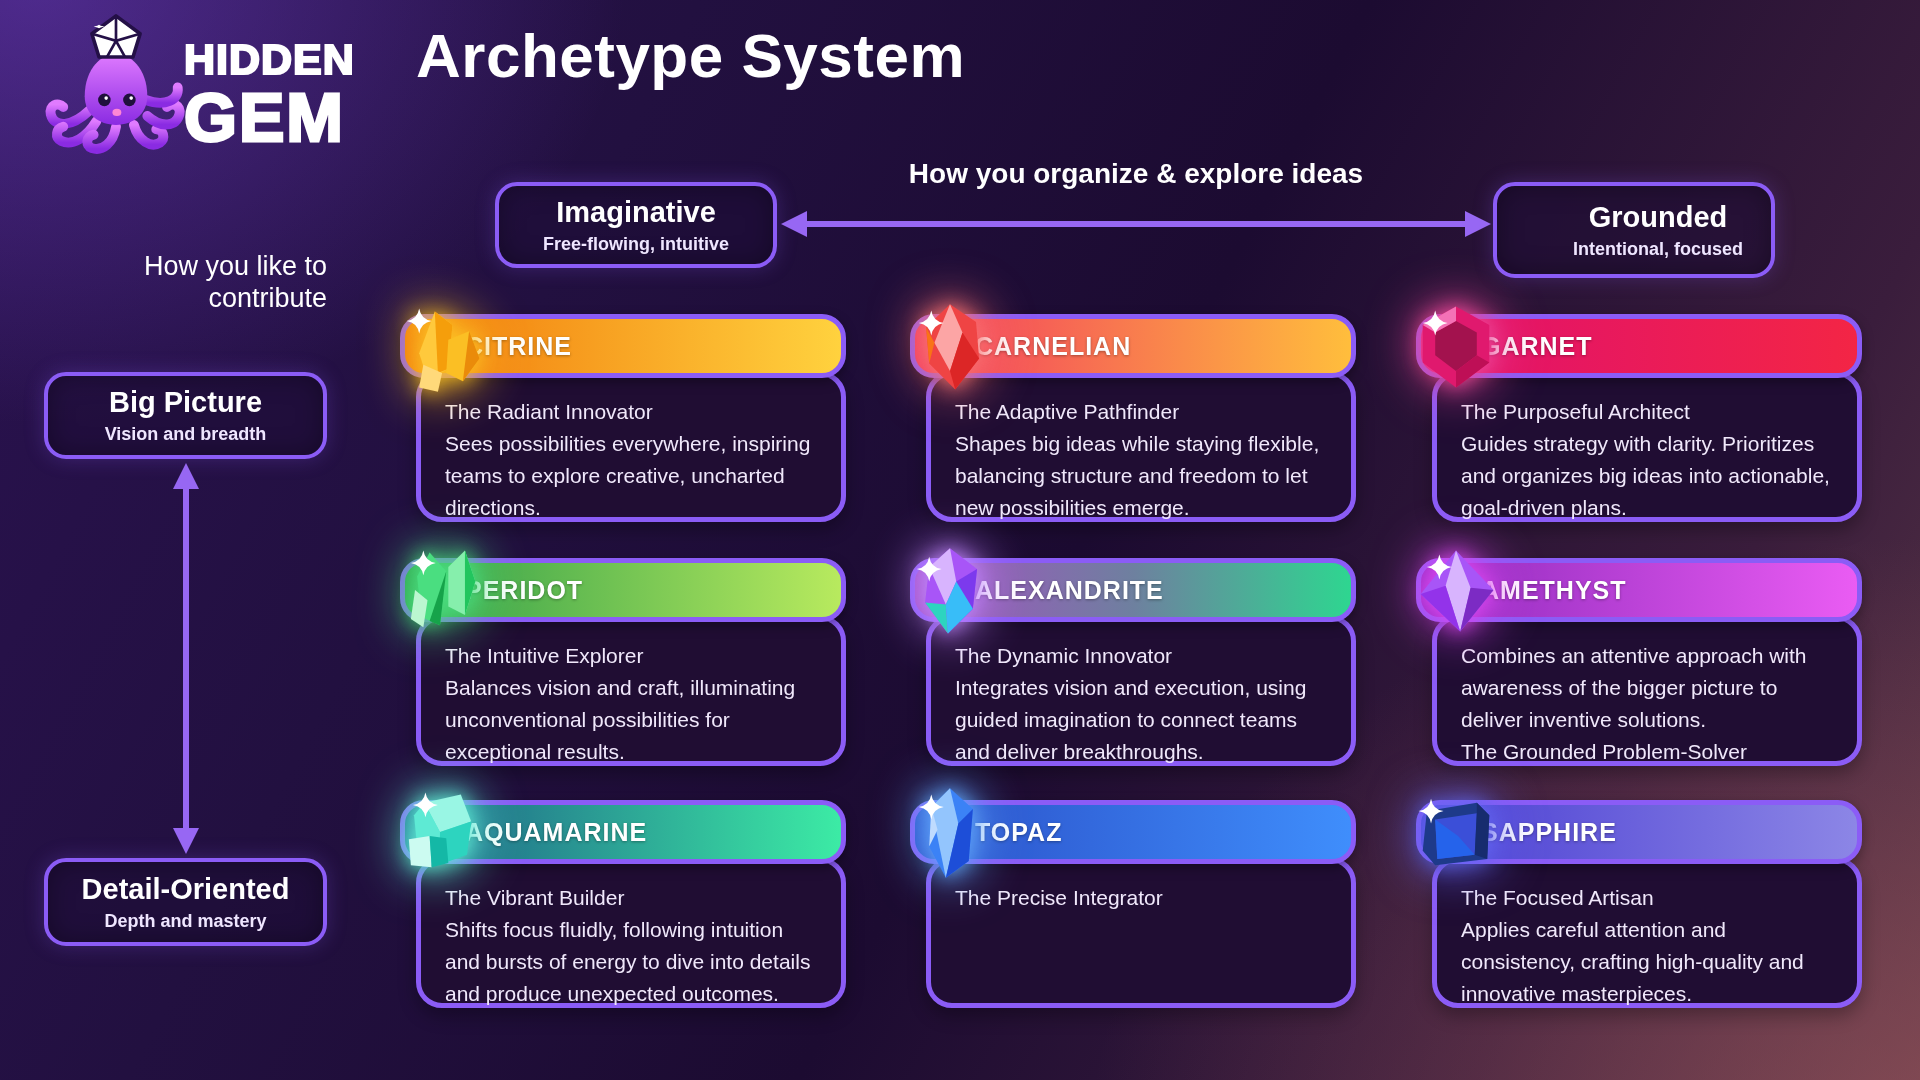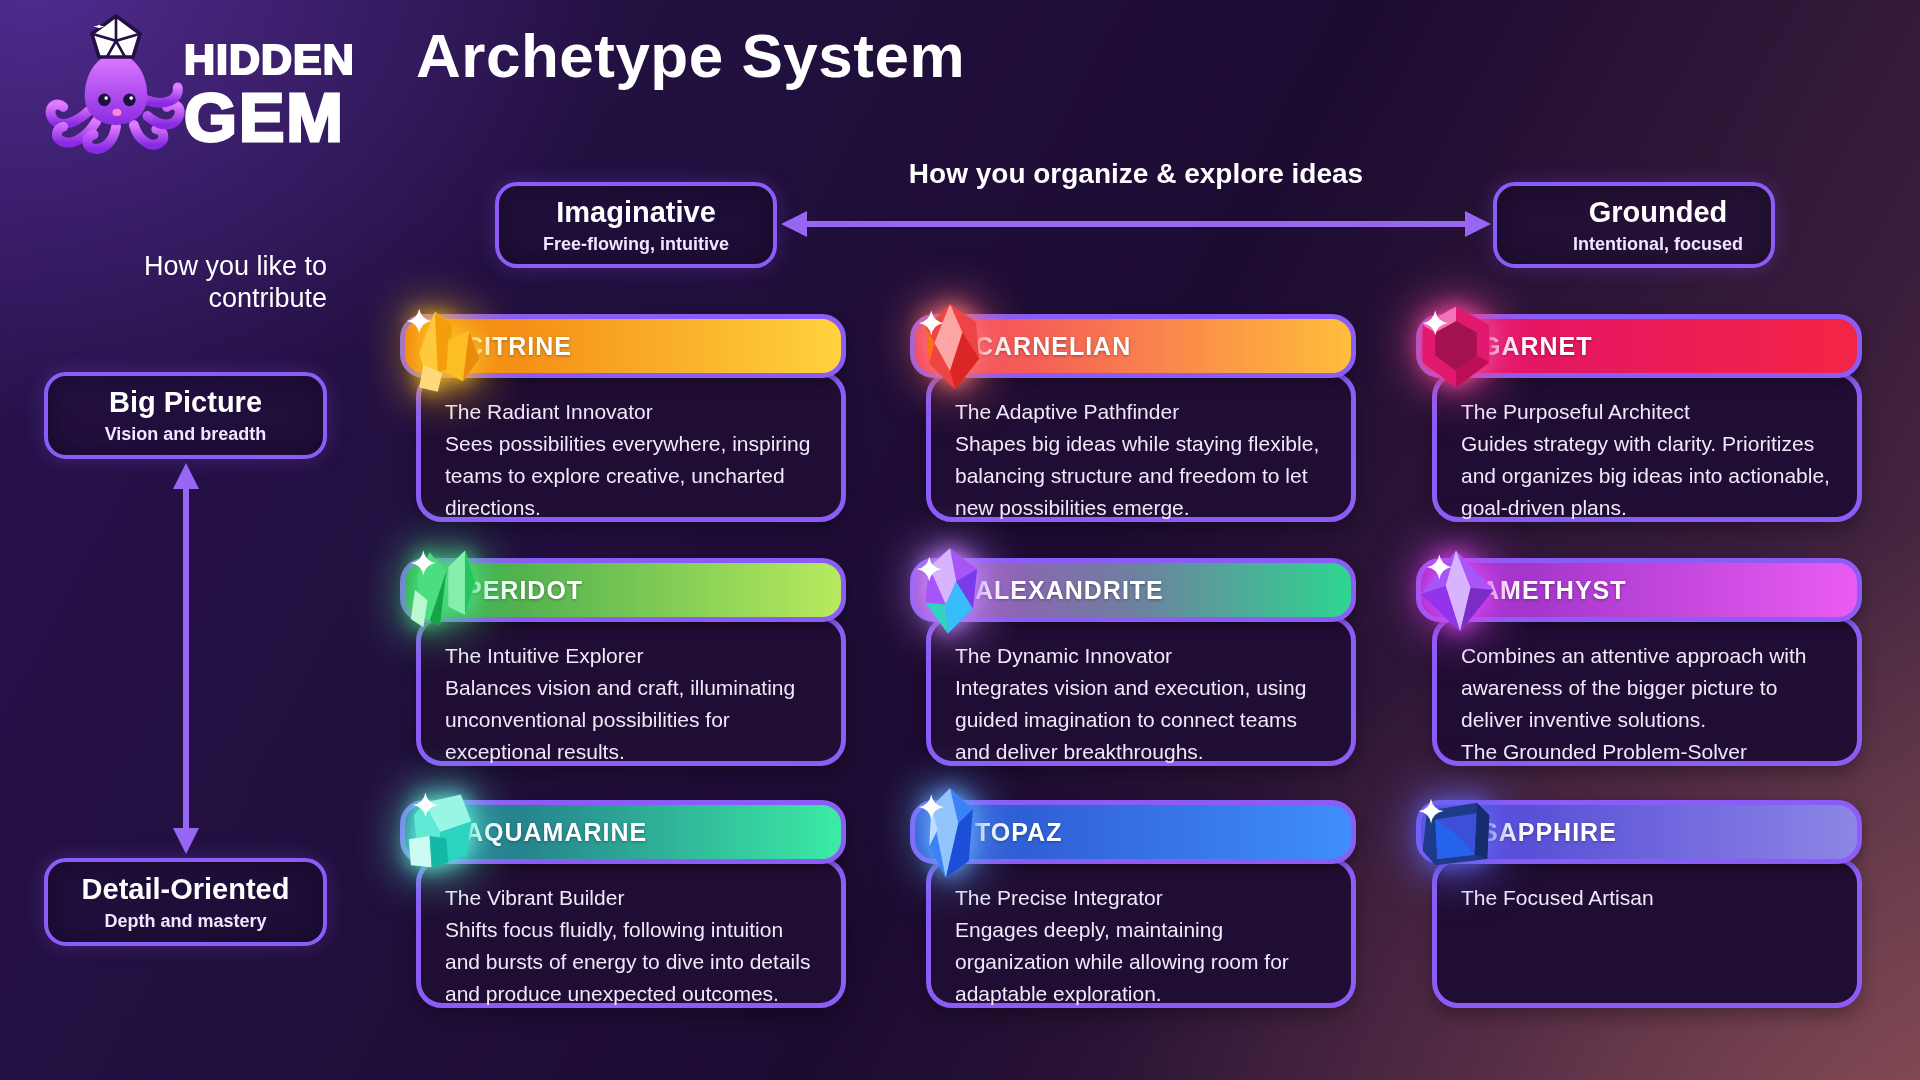--- a/index.html
+++ b/index.html
@@ -24,21 +24,21 @@
   
   .axis-box {
     position:absolute; border:4px solid #8b5cf6; border-radius:22px;
     background:rgba(30,12,52,0.55);
     display:flex; flex-direction:column; align-items:center; justify-content:center; gap:5px;
     box-shadow:0 0 20px rgba(139,92,246,0.25), inset 0 0 26px rgba(0,0,0,0.35);
   }
   .axis-box .t { font-size:29px; font-weight:700; color:#fff; }
   .axis-box .s { font-size:18px; font-weight:700; color:#efe6ff; }
   .box-imaginative { left:495px; top:182px; width:282px; height:86px; }
-  .box-grounded    { left:1493px; top:182px; width:282px; height:86px;padding-left:48px; }
+  .box-grounded    { left:1493px; top:182px; width:282px; height:96px;padding-left:48px; }
   .box-bigpicture  { left:44px;  top:372px; width:283px; height:87px;justify-content:center; }
   .box-detail      { left:44px;  top:858px; width:283px; height:88px; }
   .h-axis-label { position:absolute; left:779px; top:158px; width:714px; text-align:center; font-size:28px; font-weight:700; }
   .v-axis-label { position:absolute; left:44px; top:250px; width:283px; text-align:right; font-size:27px; font-weight:400; line-height:32px; }
   .h-arrow { position:absolute; left:779px; top:206px; }
   .v-arrow { position:absolute; left:168px; top:461px; }
   
   .card { position:absolute; width:446px; height:208px; }
   .card-header {
     position:absolute; left:0; right:0; top:0; height:64px; z-index:2;
@@ -238,36 +238,36 @@
             <polygon points="50,48 80,38 76,70 48,80" fill="#2dd4bf"></polygon>
             <polygon points="35,20 50,48 48,80 28,62 25,32" fill="#5eead4"></polygon>
             <polygon points="20,55 40,52 42,82 22,80" fill="#ccfbf1"></polygon>
             <polygon points="40,52 42,82 58,78 56,54" fill="#14b8a6"></polygon>
             <path d="M36 10 Q37.68 20.32 48 22 Q37.68 23.68 36 34 Q34.32 23.68 24 22 Q34.32 20.32 36 10 Z" fill="#fff"></path>
           </svg></div>
       </article>
       <article class="card" style="left: 910px; top: 800px;">
         <div class="card-body">
           <div>The Precise Integrator</div>
-          <div>Engages deeply, maintaining organization while allowing room for adaptable exploration.</div>
         </div>
         <div class="card-header" style="background: linear-gradient(90deg, rgb(43, 80, 200) 0%, rgb(63, 142, 252) 100%);">
           <span class="gem-name">TOPAZ</span>
         </div>
         <div class="card-gem" style="filter: drop-shadow(rgb(96, 165, 250) 0px 0px 10px) drop-shadow(rgb(96, 165, 250) 0px 0px 24px);"><svg viewBox="0 0 100 100">
             <polygon points="50,6 72,26 68,76 46,92 30,62 32,24" fill="#3b82f6"></polygon>
             <polygon points="50,6 58,40 46,92 32,24" fill="#93c5fd"></polygon>
             <polygon points="58,40 72,26 68,76 46,92" fill="#1d4ed8"></polygon>
             <polygon points="32,24 38,46 30,62" fill="#bfdbfe"></polygon>
             <path d="M32 12 Q33.68 22.32 44 24 Q33.68 25.68 32 36 Q30.32 25.68 20 24 Q30.32 22.32 32 12 Z" fill="#fff"></path>
           </svg></div>
       </article>
       <article class="card" style="left: 1416px; top: 800px;">
         <div class="card-body">
           <div>The Focused Artisan</div>
+          <div>Applies careful attention and consistency, crafting high-quality and innovative masterpieces.</div>
         </div>
         <div class="card-header" style="background: linear-gradient(90deg, rgb(74, 62, 210) 0%, rgb(140, 134, 230) 100%);">
           <span class="gem-name">SAPPHIRE</span>
         </div>
         <div class="card-gem" style="filter: drop-shadow(rgb(99, 102, 241) 0px 0px 10px) drop-shadow(rgb(99, 102, 241) 0px 0px 24px);"><svg viewBox="0 0 100 100">
             <polygon points="22,28 70,20 82,32 80,74 30,80 18,66" fill="#1e3a8a"></polygon>
             <polygon points="30,36 70,30 68,70 32,74" fill="#3b4fd8"></polygon>
             <polygon points="30,36 52,52 68,70 32,74" fill="#2563eb"></polygon>
             <polygon points="70,20 82,32 80,74 68,70 70,30" fill="#172c6e"></polygon>
             <path d="M26 16 Q27.68 26.32 38 28 Q27.68 29.68 26 40 Q24.32 29.68 14 28 Q24.32 26.32 26 16 Z" fill="#fff"></path>

